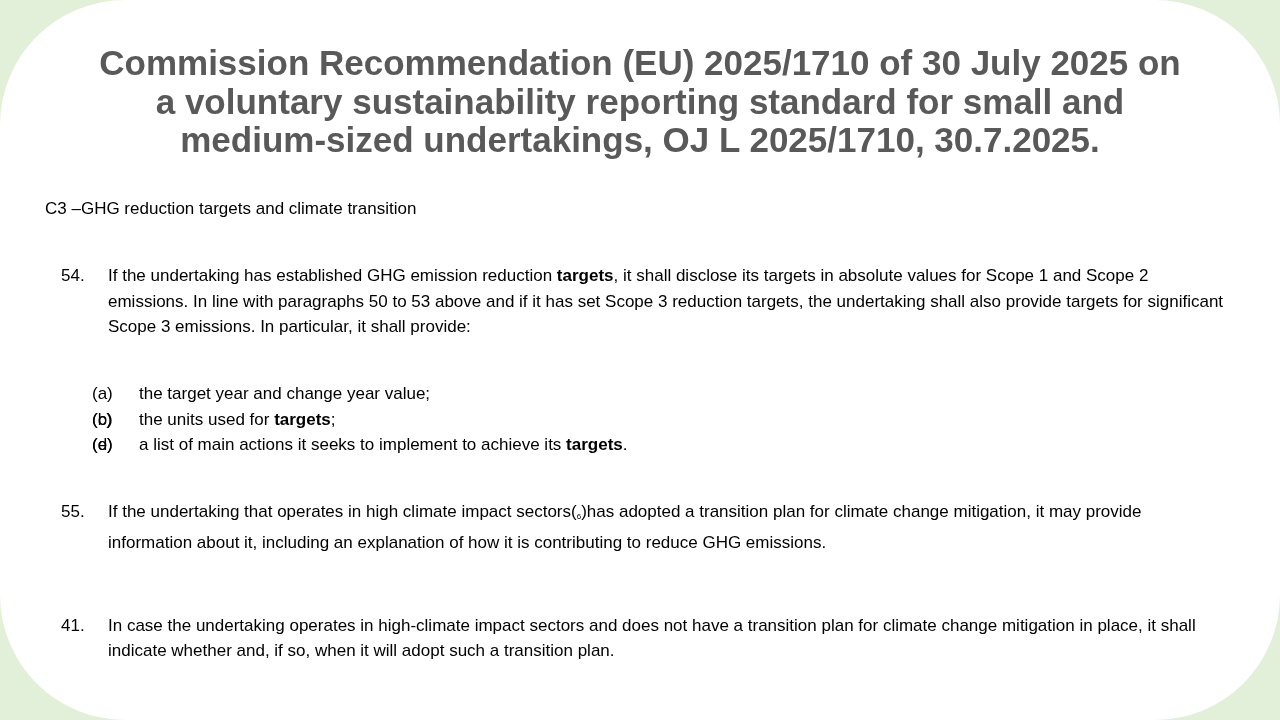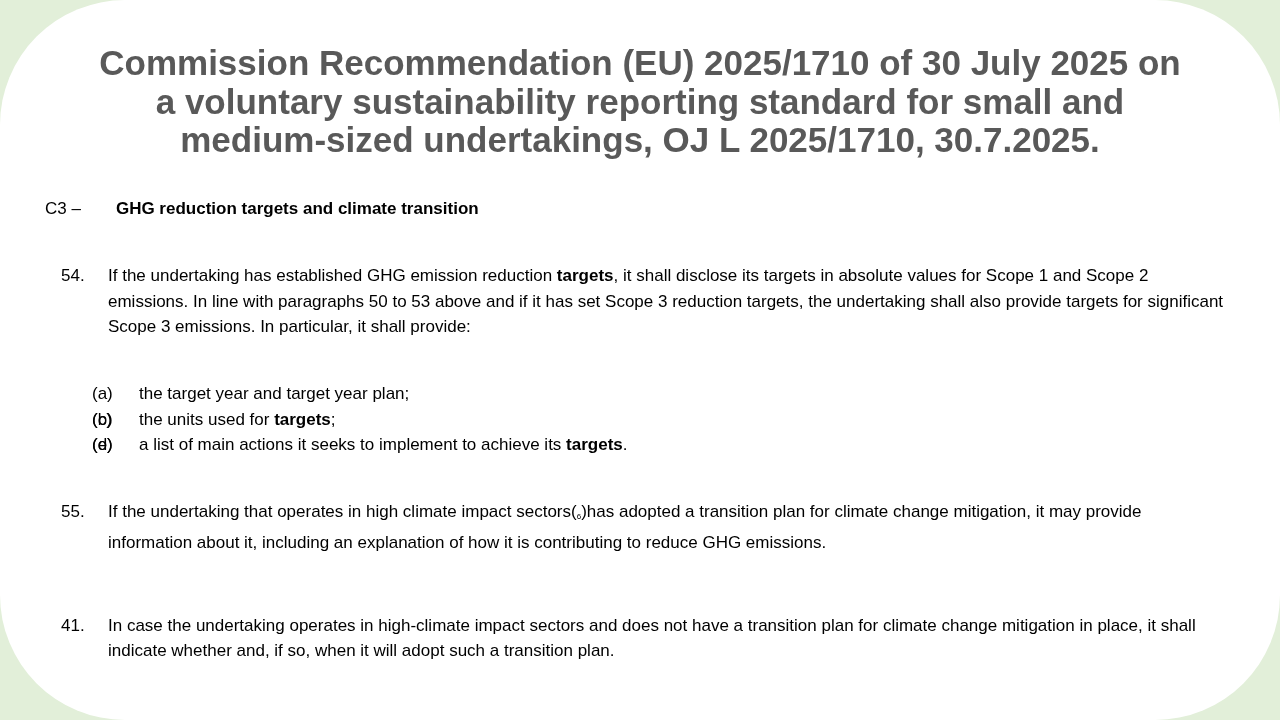--- a/index.html
+++ b/index.html
@@ -22,21 +22,21 @@
     font-size: 35px;
     line-height: 38.5px;
   }
   .content {
     position: absolute; left: 45px; top: 196px; width: 1195px;
     color: #000000;
     font-size: 17px;
     line-height: 25.5px;
   }
   .heading { margin: 0; }
-  .heading b { font-weight: bold; margin-left: 35px; }
+  .heading b { font-weight: normal; }
   .para { position: relative; padding-left: 47px; margin: 16px; }
   .para .num { position: absolute; left: 0; top: 0; }
   .gap { height: 25.5px; }
   .list { margin: 0; padding-left: 47px; }
   .list-item { position: relative; padding-left: 47px; }
   .list-item .lbl { position: absolute; left: 0; top: 0; }
   .kw { font-weight: bold; }
   .fn { font-size: 8px; vertical-align: -2px; }
 </style>
 </head>
@@ -56,21 +56,21 @@
   <div class="para">
     <span class="num">54.</span>
     <span>If the undertaking has established GHG emission reduction </span><span class="kw">targets</span><span>, it shall disclose its targets in absolute values for Scope 1 and Scope 2 emissions. In line with paragraphs 50 to 53 above and if it has set Scope 3 reduction targets, the undertaking shall also provide targets for significant Scope 3 emissions. In particular, it shall provide:</span>
   </div>
 
   <div class="gap"></div>
 
   <div class="list">
     <div class="list-item">
       <span class="lbl">(a)</span>
-      <span>the target year and target year plan;</span>
+      <span>the target year and change year value;</span>
     </div>
     <div class="list-item">
       <span class="lbl">(b)</span>
     </div>
     <div class="list-item">
       <span class="lbl">(c)</span>
       <span>the units used for </span><span class="kw">targets</span><span>;</span>
     </div>
     <div class="list-item">
       <span class="lbl">(d)</span>

